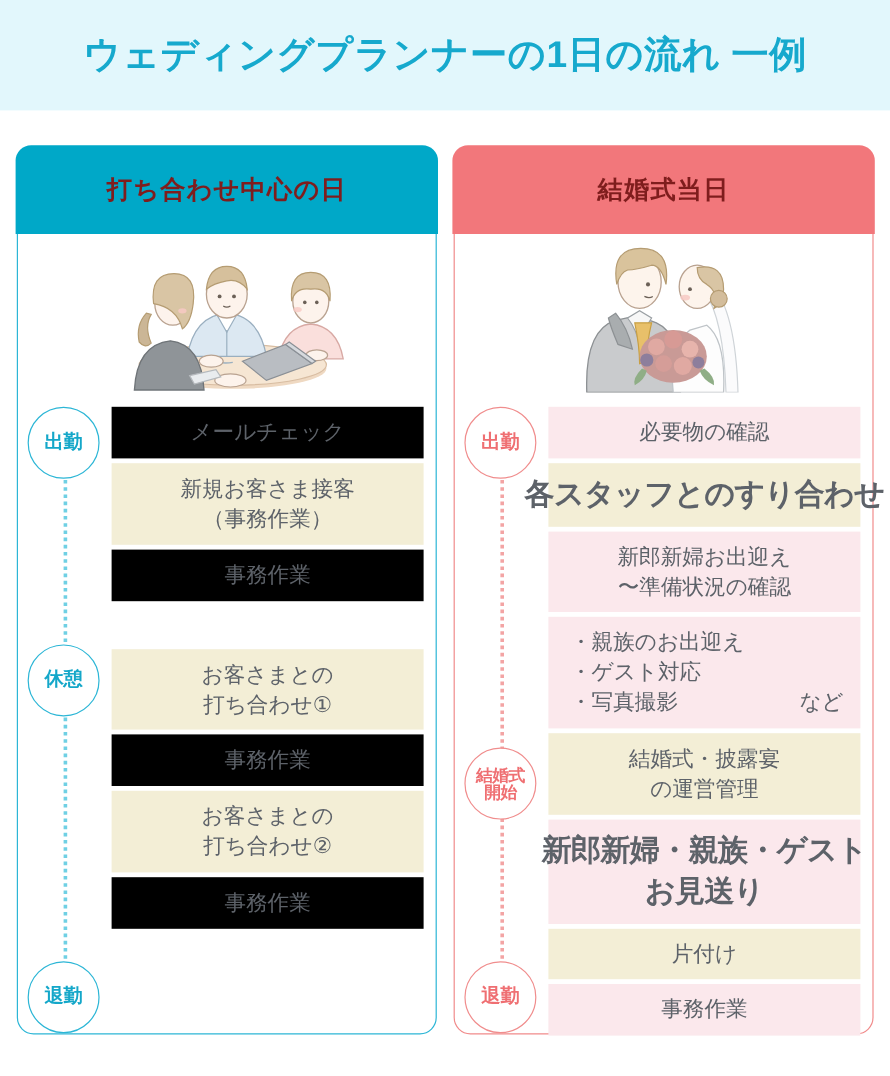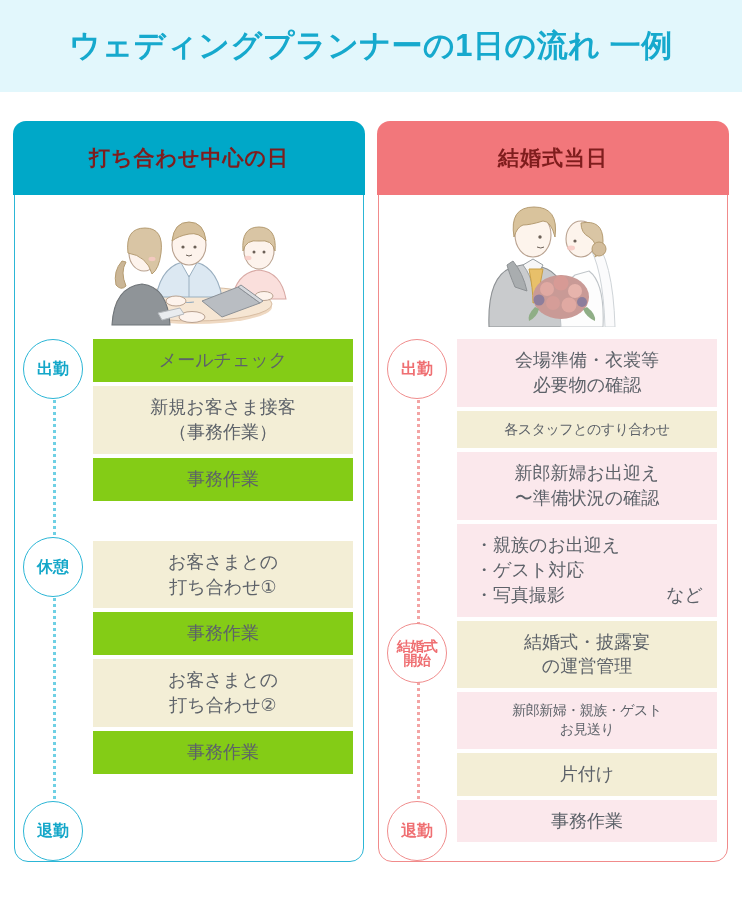--- a/index.html
+++ b/index.html
@@ -134,24 +134,24 @@
     text-align: center;
     color: #5d6269;
     font-size: 18px;
     line-height: 1.38;
     margin-bottom: 4px;
     padding: 9px 6px;
     position: relative;
     z-index: 2;
   }
   .bar .line { display: block; white-space: nowrap; }
-  .bar.blue  { background: #84cc16; }
+  .bar.blue  { background: #000000; }
   .bar.beige { background: #f3eed6; }
   .bar.pink  { background: #fbe8ec; }
-  .bar.wide-text { font-size: 14px; letter-spacing: -0.5px; }
+  .bar.wide-text { font-size: 25px; letter-spacing: -0.5px; font-weight: bold; }
 
   .bar.bullets {
     align-items: flex-start;
     text-align: left;
     padding-left: 18px;
   }
   .bar.bullets .line { display: flex; width: 100%; }
   .bar.bullets .line .tail { margin-left: auto; padding-right: 8px; }
 
   .spacer-sm { height: 36px; }
@@ -299,21 +299,20 @@
       </div>
       <div class="badge coral two-line" style="top:284px;">
         <span>結婚式</span>
         <span>開始</span>
       </div>
       <div class="badge coral" style="top:462px;">
         <span>退勤</span>
       </div>
 
       <div class="bar pink" style="margin-top:12px;">
-        <span class="line">会場準備・衣裳等</span>
         <span class="line">必要物の確認</span>
       </div>
       <div class="bar beige wide-text">
         <span class="line">各スタッフとのすり合わせ</span>
       </div>
       <div class="bar pink">
         <span class="line">新郎新婦お出迎え</span>
         <span class="line">〜準備状況の確認</span>
       </div>
       <div class="bar pink bullets">

